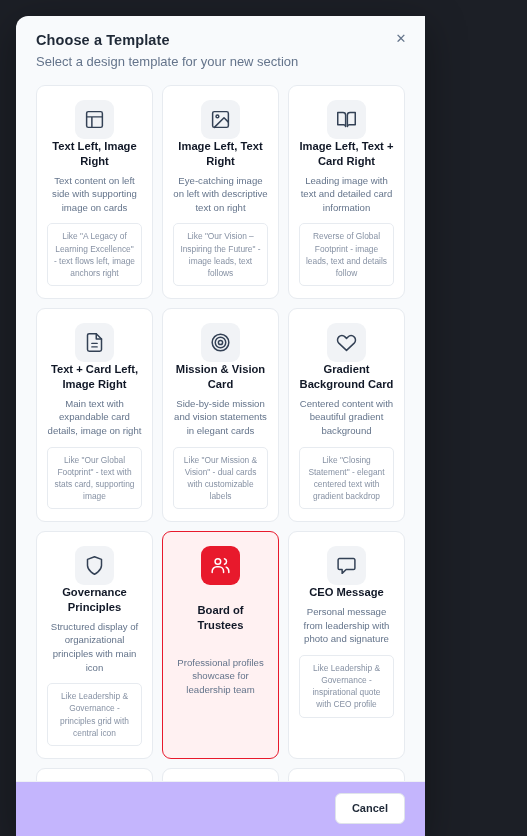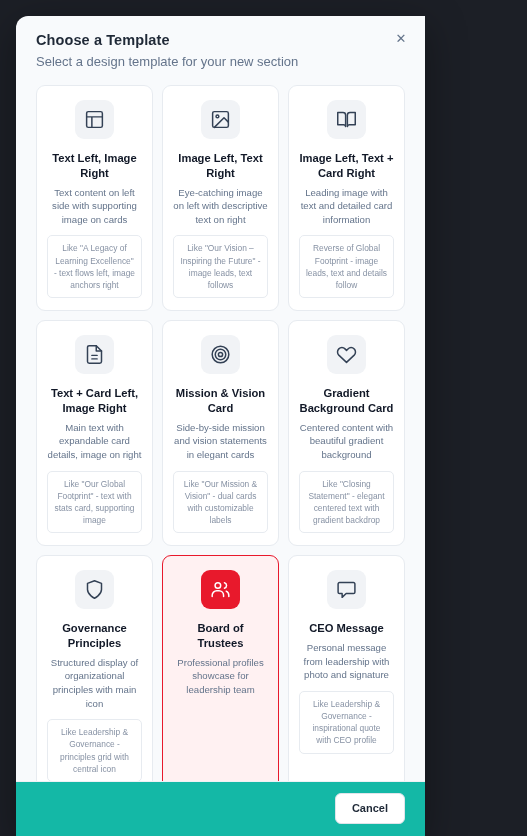--- a/index.html
+++ b/index.html
@@ -88,41 +88,41 @@
     padding: 14px 10px 12px 10px;
     display: flex;
     flex-direction: column;
     align-items: center;
     cursor: pointer;
     min-height: 172px;
   }
   .card.selected {
     border: 1.6px solid #e8192c;
     background: #fff1f2;
+    gap: 18px;
   }
 
   .card-icon {
     width: 39px;
     height: 39px;
     border-radius: 9px;
     background: #f1f3f6;
     display: flex;
     align-items: center;
     justify-content: center;
     color: #334155;
     flex: 0 0 auto;
   }
   .card.selected .card-icon {
     background: #e8192c;
     color: #ffffff;
   }
   .card-icon svg { display: block; }
 
   .card-title {
-    margin-top: 12px;
     font-size: 11.2px;
     font-weight: 700;
     color: #111827;
     text-align: center;
     line-height: 1.32;
   }
   .card-desc {
     margin-top: 5px;
     font-size: 9.6px;
     color: #64748b;
@@ -147,21 +147,21 @@
   }
 
   
   #footer {
     flex: 0 0 auto;
     border-top: 1px solid #eef1f5;
     padding: 11px 20px 12px 20px;
     display: flex;
     justify-content: flex-end;
     align-items: center;
-    background: #14b8a6;
+    background: #c4b5fd;
   }
   .btn {
     font-family: "Liberation Sans", sans-serif;
     font-size: 11px;
     font-weight: 700;
     border-radius: 6px;
     cursor: pointer;
     line-height: 1;
   }
   #cancel-btn {

